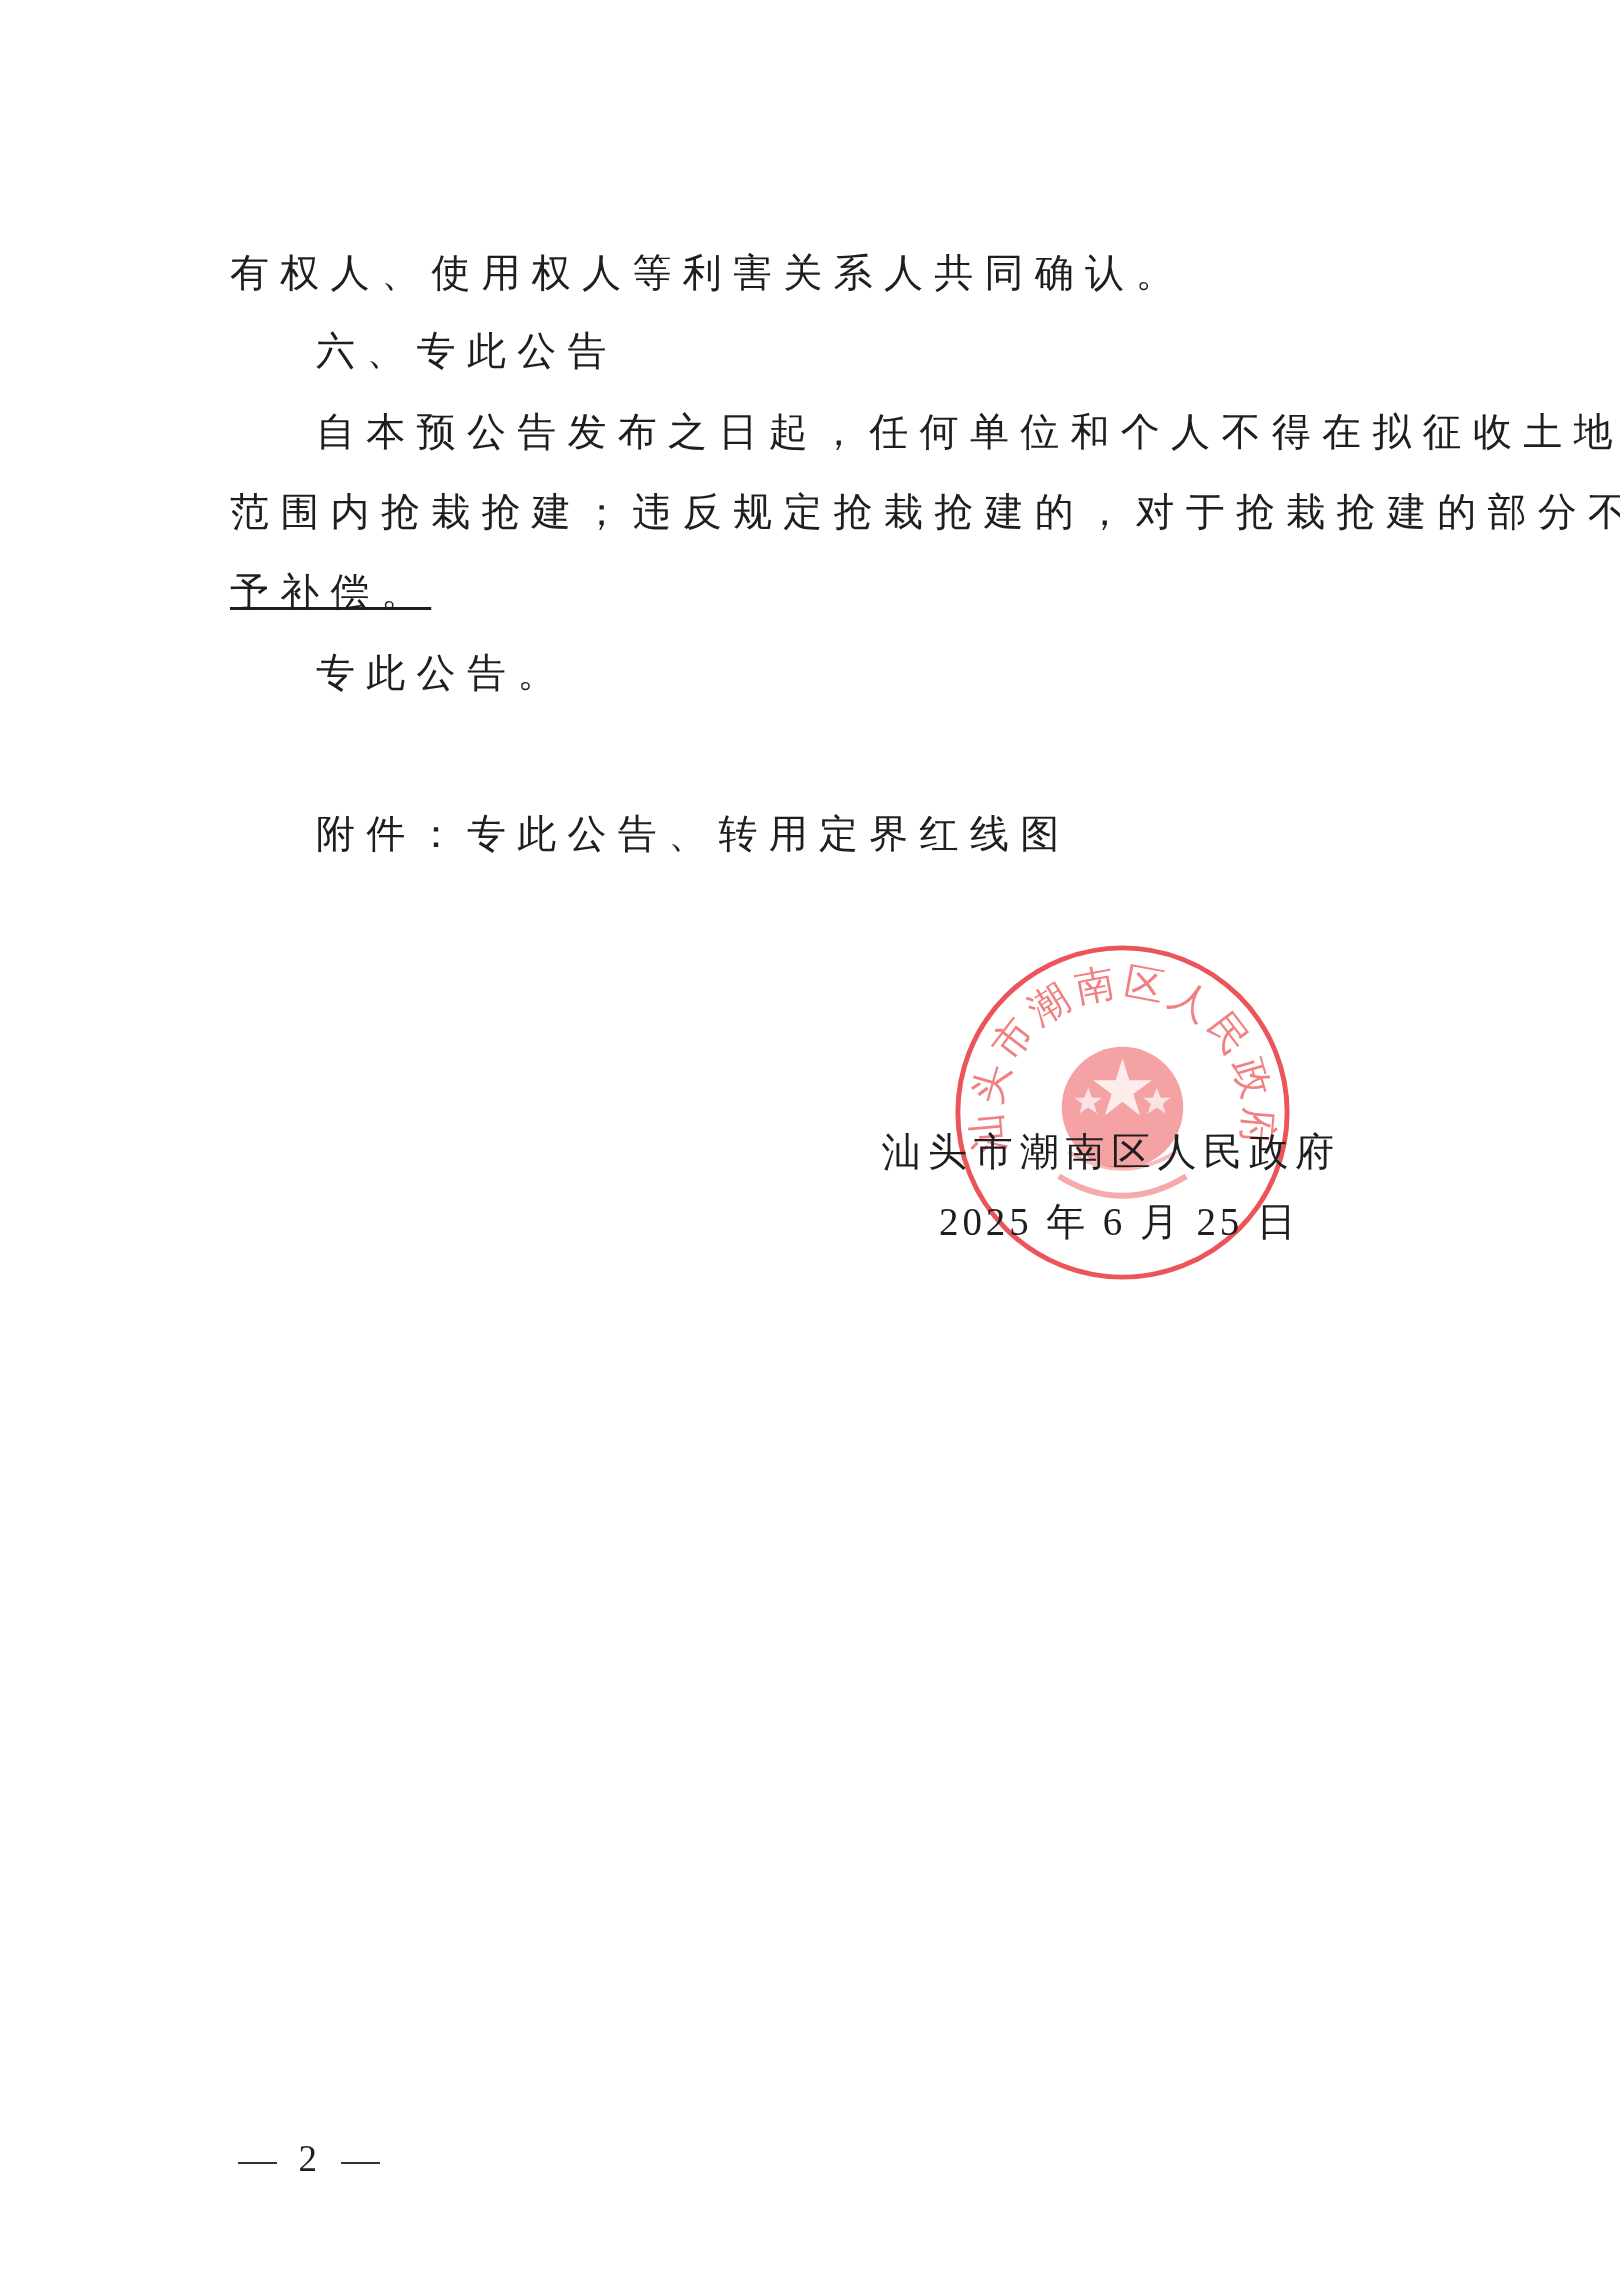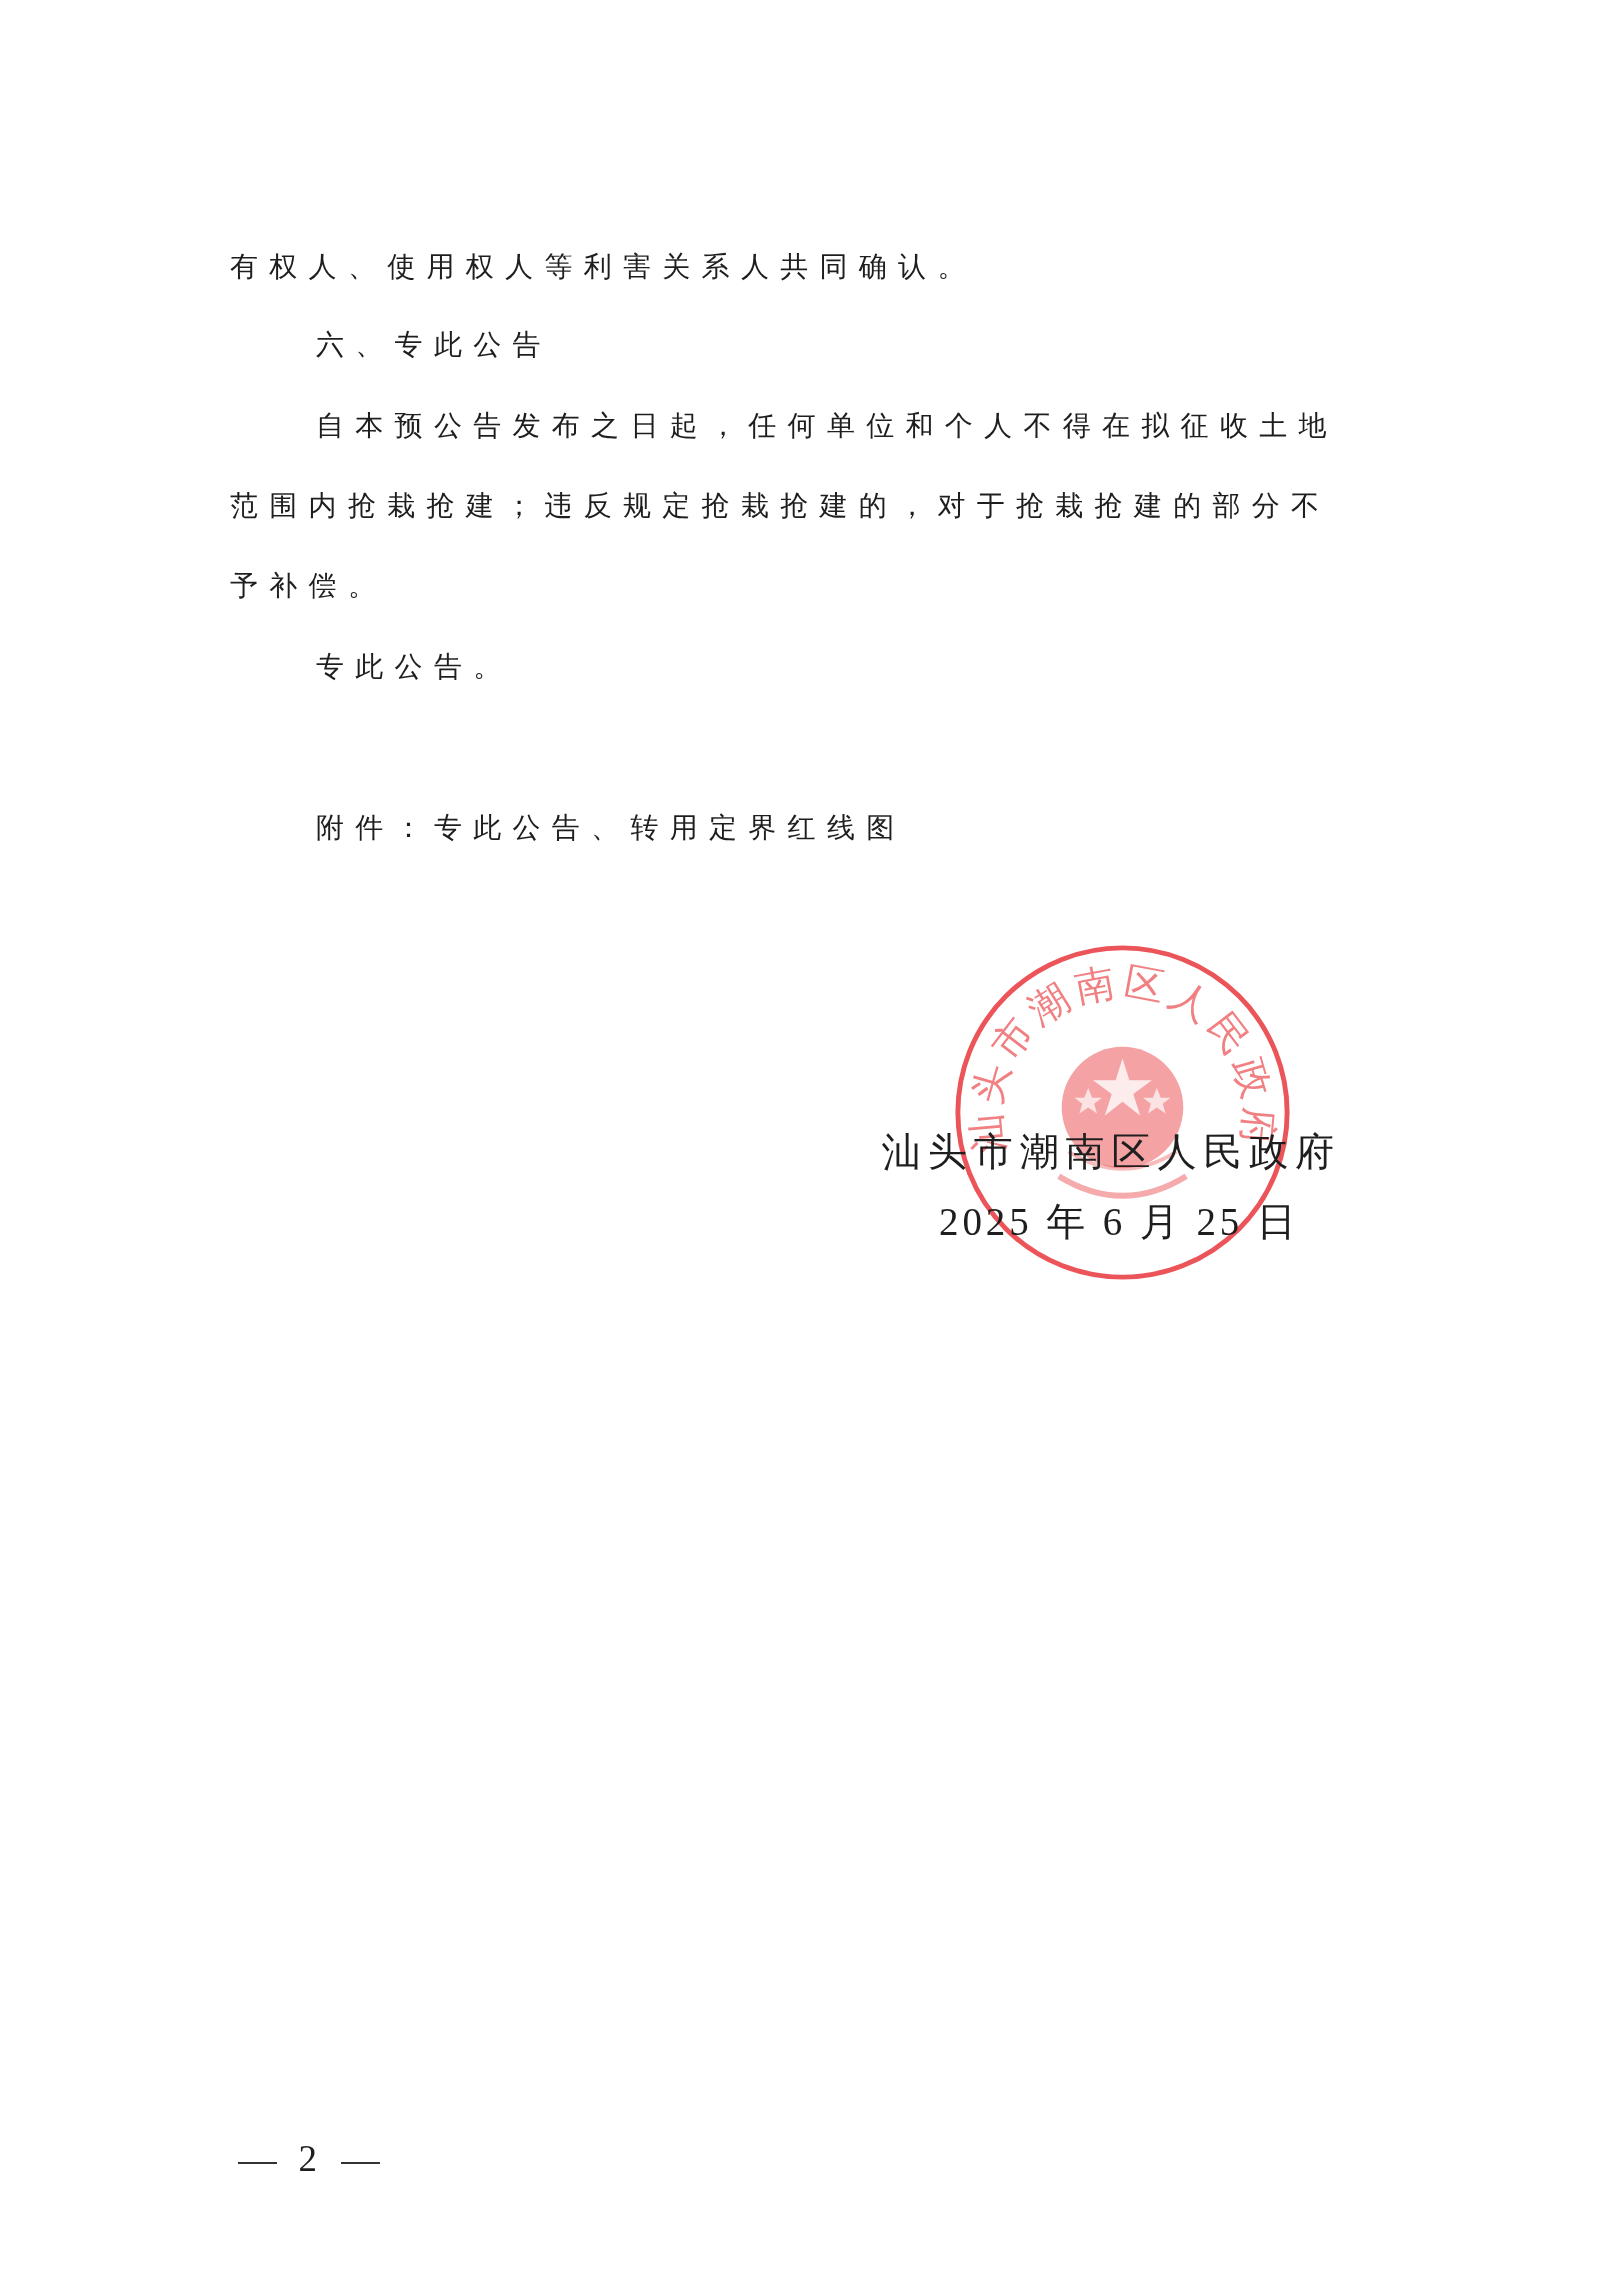--- a/index.html
+++ b/index.html
@@ -1,18 +1,18 @@
 <!DOCTYPE html>
 <html><head>
   <meta charset="utf-8">
   <style>
     html, body { margin: 0; padding: 0; background: #ffffff; }
     body { width: 1620px; height: 2291px; position: relative; overflow: hidden;
            font-family: "DejaVu Serif", "Liberation Serif", serif; color: #1e1e1e; }
-    .line { position: absolute; left: 230px; font-size: 28px; letter-spacing: 11.3px;
+    .line { position: absolute; left: 230px; font-size: 39px; letter-spacing: 11.3px;
             white-space: nowrap; line-height: 1; font-family: "DejaVu Sans", "Liberation Sans", sans-serif; }
     .indent { left: 316px; }
     .sig { position: absolute; font-size: 39px; white-space: nowrap; line-height: 1;
            color: #1e1e1e; z-index: 3; }
     .sig-name { left: 882px; top: 1132px; letter-spacing: 6.9px;
                 font-family: "DejaVu Sans", "Liberation Sans", sans-serif; }
     .sig-date { left: 939px; top: 1202px; letter-spacing: 3.9px;
                 font-family: "Liberation Serif", "DejaVu Serif", serif; text-align: center; }
     .stamp { position: absolute; left: 951px; top: 941px; width: 343px; height: 343px; z-index: 2; opacity: 0.85; }
     .page-num { position: absolute; left: 238px; top: 2137px; font-size: 37px;
@@ -22,21 +22,21 @@
   </style>
 </head>
 <body>
 
 <div>
 
   <div class="line" style="top:253px;">有权人、使用权人等利害关系人共同确认。</div>
   <div class="line indent" style="top:331px;">六、专此公告</div>
   <div class="line indent" style="top:412px;">自本预公告发布之日起，任何单位和个人不得在拟征收土地</div>
   <div class="line" style="top:492px;">范围内抢栽抢建；违反规定抢栽抢建的，对于抢栽抢建的部分不</div>
-  <div class="line" style="top:572px;">予补偿。</div>
+  <div class="line" style="top:572px;text-decoration:underline;">予补偿。</div>
   <div class="line indent" style="top:653px;">专此公告。</div>
   <div class="line indent" style="top:814px;">附件：专此公告、转用定界红线图</div>
 
   <div class="stamp">
     <svg width="343" height="343" viewBox="0 0 350 350">
       <defs>
         <path id="ringPath" d="M 60 230 A 125 125 0 1 1 290 230"></path>
       </defs>
       <circle cx="175" cy="175" r="168" fill="none" stroke="#e8383d" stroke-width="5"></circle>
       <text font-size="40" fill="#e8383d" font-family="DejaVu Sans, sans-serif" letter-spacing="6" opacity="0.75">

